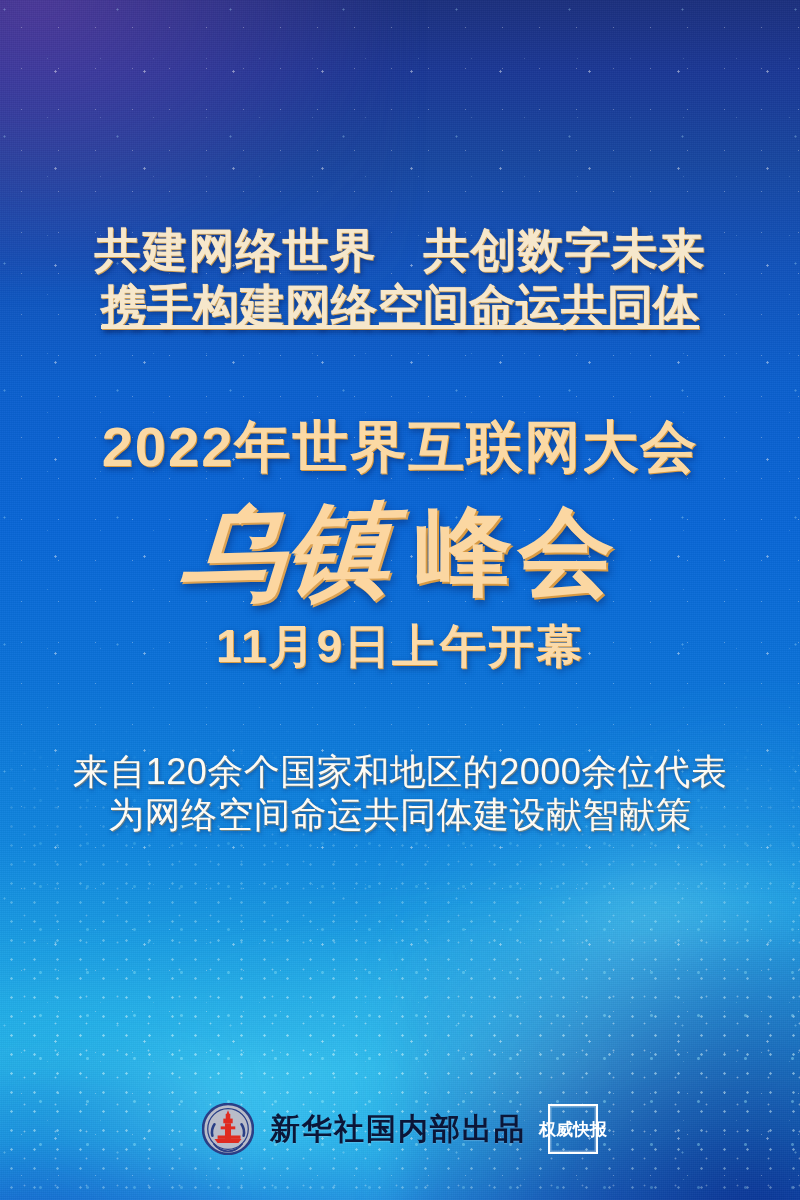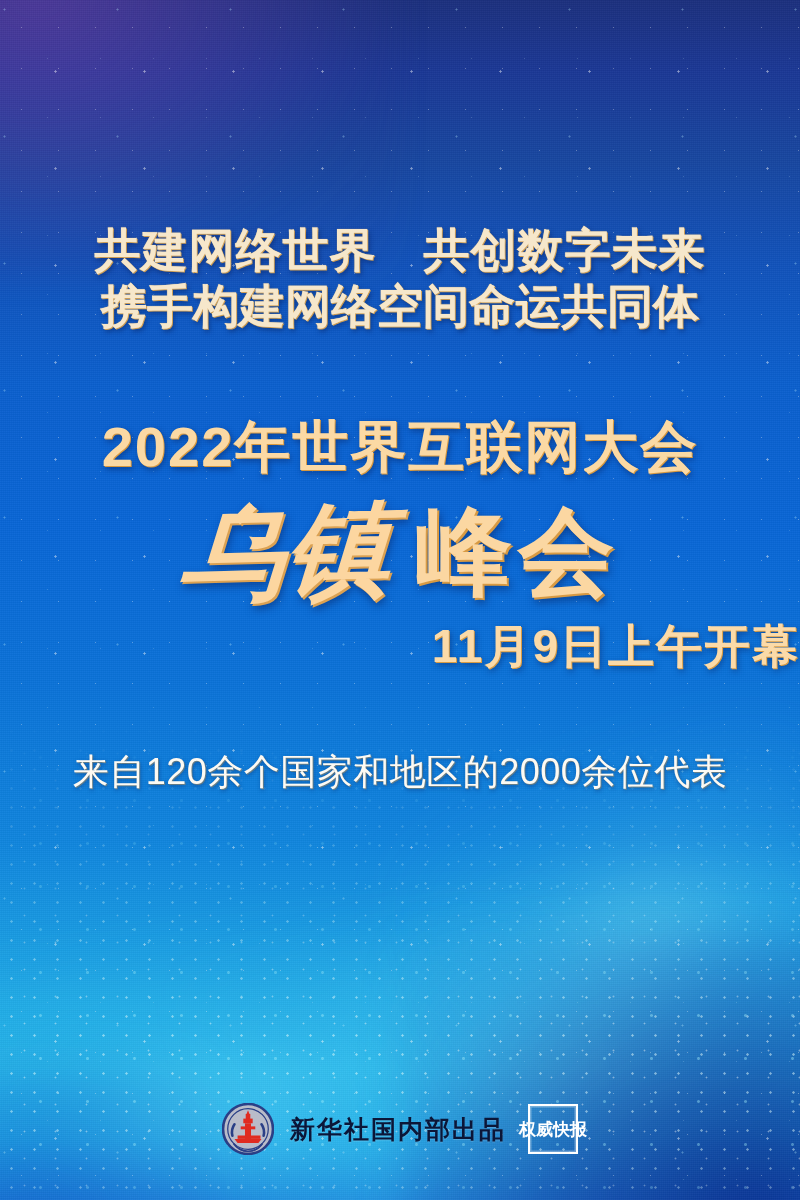--- a/index.html
+++ b/index.html
@@ -167,21 +167,21 @@
     font-size: 46px;
     font-weight: 700;
     line-height: 56px;
     letter-spacing: 1px;
     white-space: pre;
     text-shadow:
       0 0 1px #e8c489,
       1px 1px 0 #c99a52,
       2px 3px 5px rgba(8,32,96,0.55);
   }
-  .headline-line.l2 { letter-spacing: 0px; }
+  .headline-line.l2 { letter-spacing: 0px; text-decoration: underline; }
 
   
   .conf-name {
     position: absolute;
     left: 0; right: 0;
     top: 418px;
     color: #fbd9a4;
     font-size: 56px;
     font-weight: 700;
     letter-spacing: 2px;
@@ -232,21 +232,20 @@
     position: absolute;
     left: 0; right: 0;
     top: 616px;
     color: #fbdaa8;
     font-size: 46px;
     font-weight: 700;
     letter-spacing: 2px;
     text-shadow:
       1px 1px 0 #d99c44,
       2px 3px 6px rgba(8,32,96,0.5);
-    text-align: right;
   }
 
   
   .body-copy {
     position: absolute;
     left: 0; right: 0;
     top: 750px;
   }
   .body-line {
     color: #fdfaf3;
@@ -271,21 +270,21 @@
     gap: 16px;
   }
   .xinhua-logo {
     width: 52px; height: 52px;
     flex: 0 0 auto;
     display: block;
   }
   .footer-text {
     color: #0b1638;
     font-family: "DejaVu Serif", "Liberation Serif", serif;
-    font-size: 25px;
+    font-size: 30px;
     font-weight: 700;
     letter-spacing: 2px;
     white-space: nowrap;
     text-shadow: 0 1px 1px rgba(255,255,255,0.18);
   }
   .stamp {
     flex: 0 0 auto;
     width: 46px; height: 46px;
     border: 2.5px solid #ffffff;
     box-shadow: inset 0 0 0 1.5px rgba(255,255,255,0.35);
@@ -333,20 +332,21 @@
 
     <div class="summit">
       <span class="summit-callig">乌镇</span>
       <span class="summit-bold">峰会</span>
     </div>
 
     <div class="date-line">11月9日上午开幕</div>
 
     <div class="body-copy">
       <div class="body-line">来自120余个国家和地区的2000余位代表</div>
+      <div class="body-line">为网络空间命运共同体建设献智献策</div>
     </div>
 
     <div class="footer">
 
       <svg class="xinhua-logo" viewBox="0 0 100 100">
         <circle cx="50" cy="50" r="48" fill="#b9bcc9"></circle>
         <circle cx="50" cy="50" r="48" fill="none" stroke="#2a3f86" stroke-width="5"></circle>
         <circle cx="50" cy="50" r="39" fill="none" stroke="#2a3f86" stroke-width="2.4"></circle>
         <path d="M50 14 L53.2 22 L46.8 22 Z" fill="#e02b20"></path>
         <rect x="45.6" y="21" width="8.8" height="10" fill="#e02b20"></rect>

